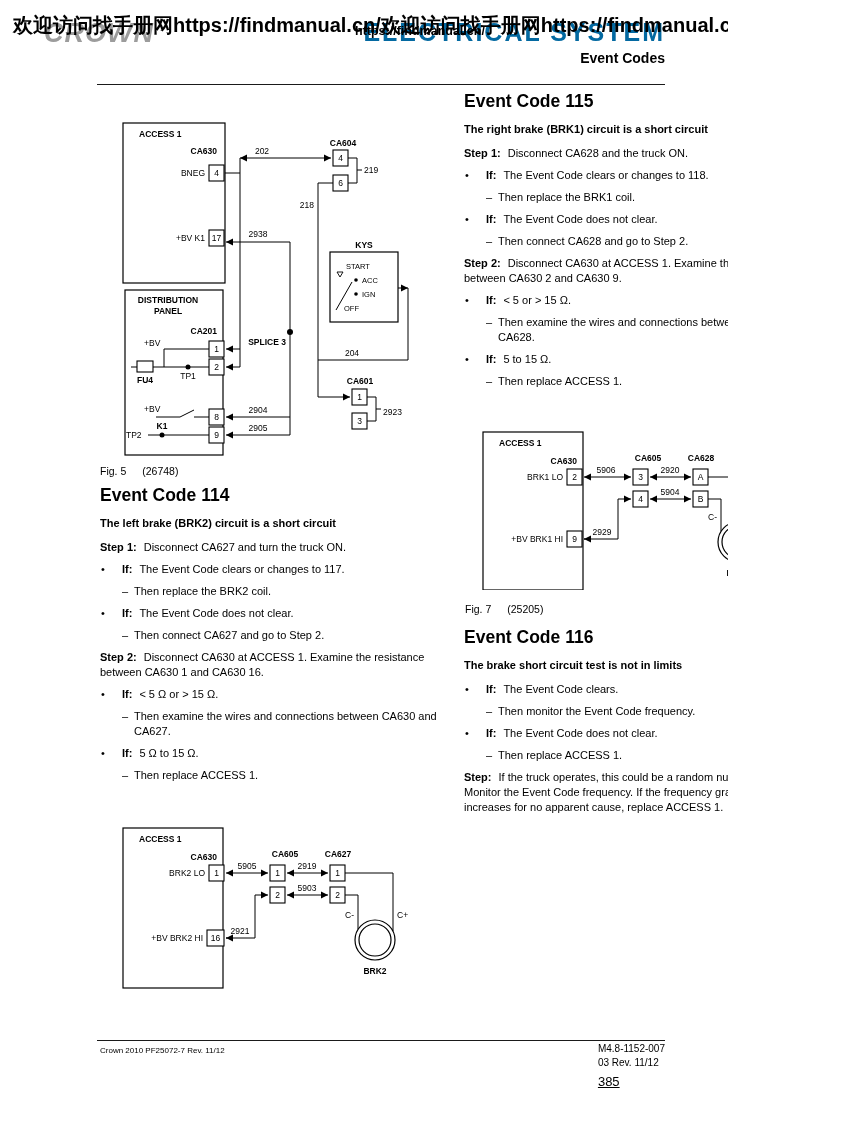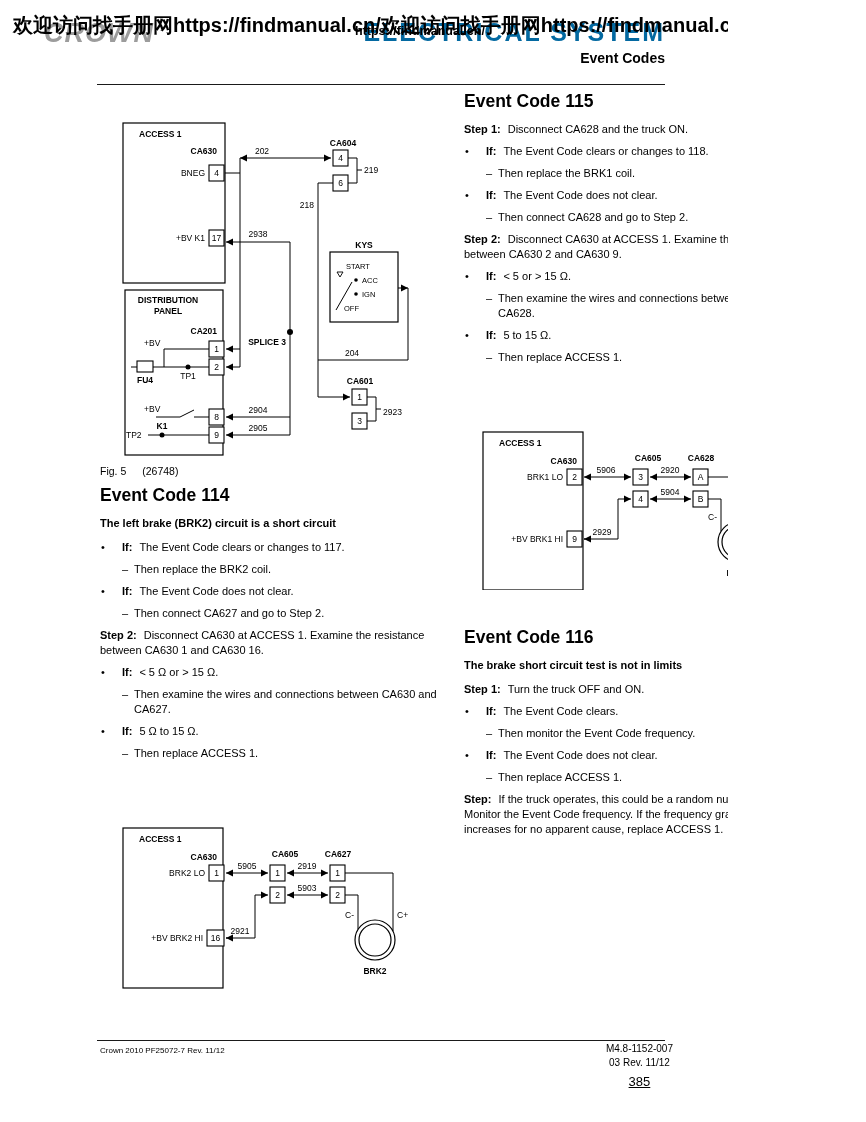--- a/index.html
+++ b/index.html
@@ -43,21 +43,21 @@
   svg.diagram line, svg.diagram polyline { stroke:#000; stroke-width:1; fill:none; }
   svg.diagram rect.box { stroke:#000; stroke-width:1.2; fill:#fff; }
   svg.diagram rect.pin { stroke:#000; stroke-width:1.1; fill:#fff; }
   svg.diagram rect.comp { stroke:#000; stroke-width:1.1; fill:#fff; }
   svg.diagram circle.ring { stroke:#000; stroke-width:1.2; fill:none; }
   svg.diagram circle.dot { fill:#000; stroke:none; }
   svg.diagram polygon.tri { fill:none; stroke:#000; stroke-width:0.9; }
 
   
   .footer-left { left:100px; top:1046px; font-size:8px; }
-  .footer-right { right:55px; top:1043px; text-align:center; }
+  .footer-right { right:63px; top:1043px; text-align:left; }
   .footer-right .doc { font-size:10px; }
   .footer-right .rev { font-size:10px; margin-top:3px; }
   .footer-right .pg { font-size:13px; margin-top:6px;text-decoration:underline; }
 </style>
 </head>
 <body>
 
 <div id="page">
 
   <div class="abs brand">CROWN</div>
@@ -203,20 +203,21 @@
     </svg>
     <div class="caption">
       <span>Fig. 5</span>
       <span>(26748)</span>
     </div>
   </div>
 
   <div class="ec abs" id="ec114" style="left:100px; top:488px; width:348px;">
     <div class="ec-title">Event Code 114</div>
     <div class="ec-sub">The left brake (BRK2) circuit is a short circuit</div>
+    <p class="step"><b class="lbl">Step 1:</b><span>Disconnect CA627 and turn the truck ON.</span></p>
     <p class="if"><span class="marker">•</span><b class="lbl">If:</b><span>The Event Code clears or changes to 117.</span></p>
     <p class="then"><span class="marker">–</span><span>Then replace the BRK2 coil.</span></p>
     <p class="if"><span class="marker">•</span><b class="lbl">If:</b><span>The Event Code does not clear.</span></p>
     <p class="then"><span class="marker">–</span><span>Then connect CA627 and go to Step 2.</span></p>
     <p class="step"><b class="lbl">Step 2:</b><span>Disconnect CA630 at ACCESS 1. Examine the resistance between CA630 1 and CA630 16.</span></p>
     <p class="if"><span class="marker">•</span><b class="lbl">If:</b><span>&lt; 5 Ω or &gt; 15 Ω.</span></p>
     <p class="then"><span class="marker">–</span><span>Then examine the wires and connections between CA630 and CA627.</span></p>
     <p class="if"><span class="marker">•</span><b class="lbl">If:</b><span>5 Ω to 15 Ω.</span></p>
     <p class="then"><span class="marker">–</span><span>Then replace ACCESS 1.</span></p>
   </div>
@@ -286,20 +287,21 @@
         <circle class="ring" cx="275" cy="116" r="16"></circle>
         <text class="e" x="254" y="94">C-</text>
         <text x="297" y="94">C+</text>
         <text class="b m" x="275" y="150">BRK2</text>
       </g>
     </svg>
   </div>
 
   <div class="ec abs" id="ec115" style="left:464px; top:94px; width:342px;">
     <div class="ec-title">Event Code 115</div>
+    <div class="ec-sub">The right brake (BRK1) circuit is a short circuit</div>
     <p class="step"><b class="lbl">Step 1:</b><span>Disconnect CA628 and the truck ON.</span></p>
     <p class="if"><span class="marker">•</span><b class="lbl">If:</b><span>The Event Code clears or changes to 118.</span></p>
     <p class="then"><span class="marker">–</span><span>Then replace the BRK1 coil.</span></p>
     <p class="if"><span class="marker">•</span><b class="lbl">If:</b><span>The Event Code does not clear.</span></p>
     <p class="then"><span class="marker">–</span><span>Then connect CA628 and go to Step 2.</span></p>
     <p class="step"><b class="lbl">Step 2:</b><span>Disconnect CA630 at ACCESS 1. Examine the resistance between CA630 2 and CA630 9.</span></p>
     <p class="if"><span class="marker">•</span><b class="lbl">If:</b><span>&lt; 5 or &gt; 15 Ω.</span></p>
     <p class="then"><span class="marker">–</span><span>Then examine the wires and connections between CA630 and CA628.</span></p>
     <p class="if"><span class="marker">•</span><b class="lbl">If:</b><span>5 to 15 Ω.</span></p>
     <p class="then"><span class="marker">–</span><span>Then replace ACCESS 1.</span></p>
@@ -366,26 +368,29 @@
         </g>
       </g>
       <g>
         <circle class="ring" cx="273" cy="114" r="20"></circle>
         <circle class="ring" cx="273" cy="114" r="16"></circle>
         <text class="e" x="252" y="92">C-</text>
         <text x="295" y="92">C+</text>
         <text class="b m" x="273" y="148">BRK1</text>
       </g>
     </svg>
+    <div class="caption">
+      <span>Fig. 7</span>
+      <span>(25205)</span>
+    </div>
   </div>
 
   <div class="ec abs" id="ec116" style="left:464px; top:630px; width:342px;">
     <div class="ec-title">Event Code 116</div>
     <div class="ec-sub">The brake short circuit test is not in limits</div>
-    <p class="step"><b class="lbl">Step 1:</b><span>Turn the truck OFF and ON.</span></p>
     <p class="if"><span class="marker">•</span><b class="lbl">If:</b><span>The Event Code clears.</span></p>
     <p class="then"><span class="marker">–</span><span>Then monitor the Event Code frequency.</span></p>
     <p class="if"><span class="marker">•</span><b class="lbl">If:</b><span>The Event Code does not clear.</span></p>
     <p class="then"><span class="marker">–</span><span>Then replace ACCESS 1.</span></p>
     <p class="note"><b class="lbl">Step:</b><span>If the truck operates, this could be a random nuisance code. Monitor the Event Code frequency. If the frequency gradually increases for no apparent cause, replace ACCESS 1.</span></p>
   </div>
 
   <div class="abs hrule footer" style="top:1040px"></div>
   <div class="abs footer-left">Crown 2010 PF25072-7 Rev. 11/12</div>
   <div class="abs footer-right">

